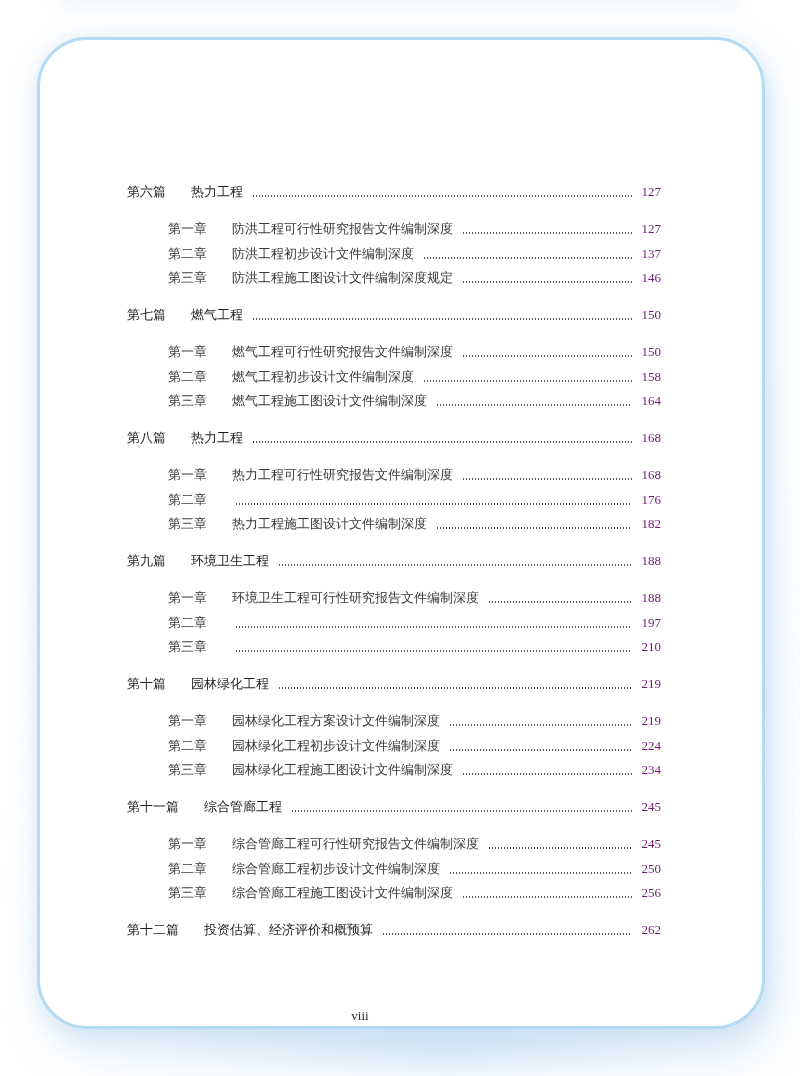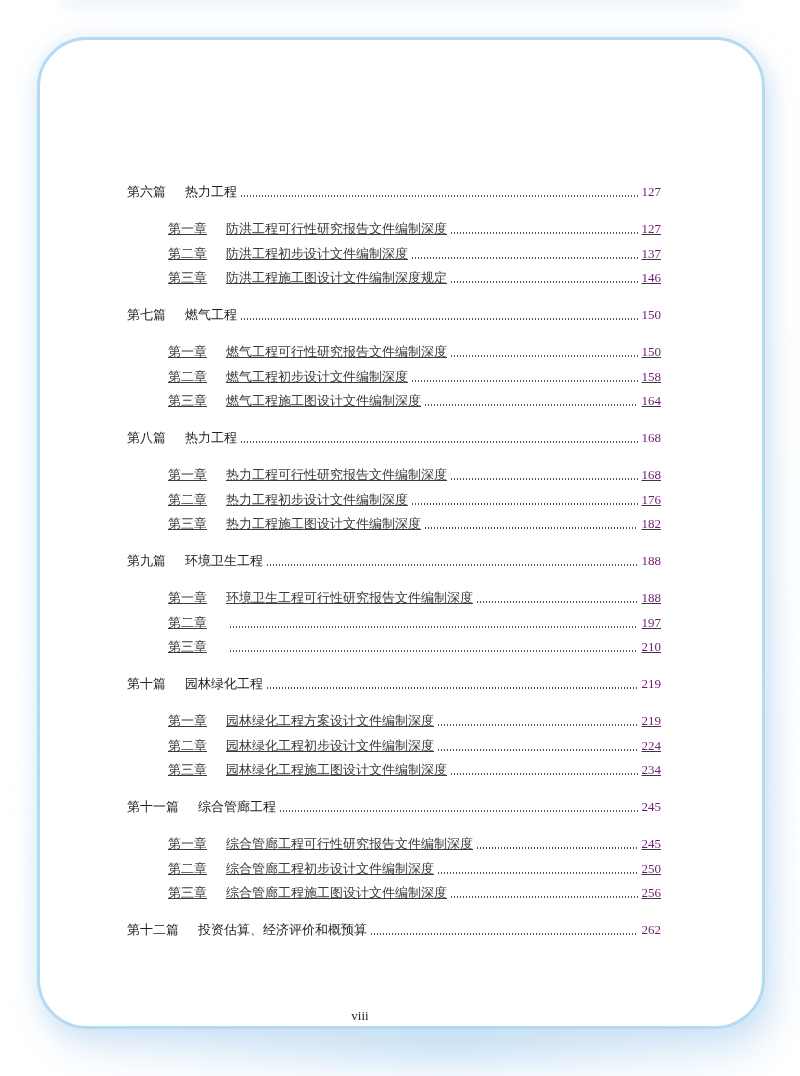--- a/index.html
+++ b/index.html
@@ -54,31 +54,31 @@
     .row {
       position: absolute;
       left: 0;
       width: 534px;
       height: 20px;
       display: flex;
       align-items: center;
       font-size: 13px;
       line-height: 20px;
       white-space: nowrap;
+      gap: 6px;
     }
     .row.part {
       color: #1e1e1e;
       font-family: "DejaVu Sans", "Liberation Sans", sans-serif;
       font-size: 13px;
     }
     .row.chapter {
       color: #3a3a3a;
       font-family: "DejaVu Serif", "Liberation Serif", serif;
       font-size: 13px;
-      text-decoration: underline;
     }
     .part .num {
       width: 58px;
       flex: none;
     }
     .chapter .num {
       margin-left: 41px;
       width: 58px;
       flex: none;
     }
@@ -183,21 +183,20 @@
     <span class="page">168</span>
   </div>
   <div class="row chapter" style="top:465px">
     <span class="num">第一章</span>
     <span class="title">热力工程可行性研究报告文件编制深度</span>
     <span class="leader"></span>
     <span class="page">168</span>
   </div>
   <div class="row chapter" style="top:490px">
     <span class="num">第二章</span>
-    <span class="title">热力工程初步设计文件编制深度</span>
     <span class="leader"></span>
     <span class="page">176</span>
   </div>
   <div class="row chapter" style="top:514px">
     <span class="num">第三章</span>
     <span class="title">热力工程施工图设计文件编制深度</span>
     <span class="leader"></span>
     <span class="page">182</span>
   </div>
 

